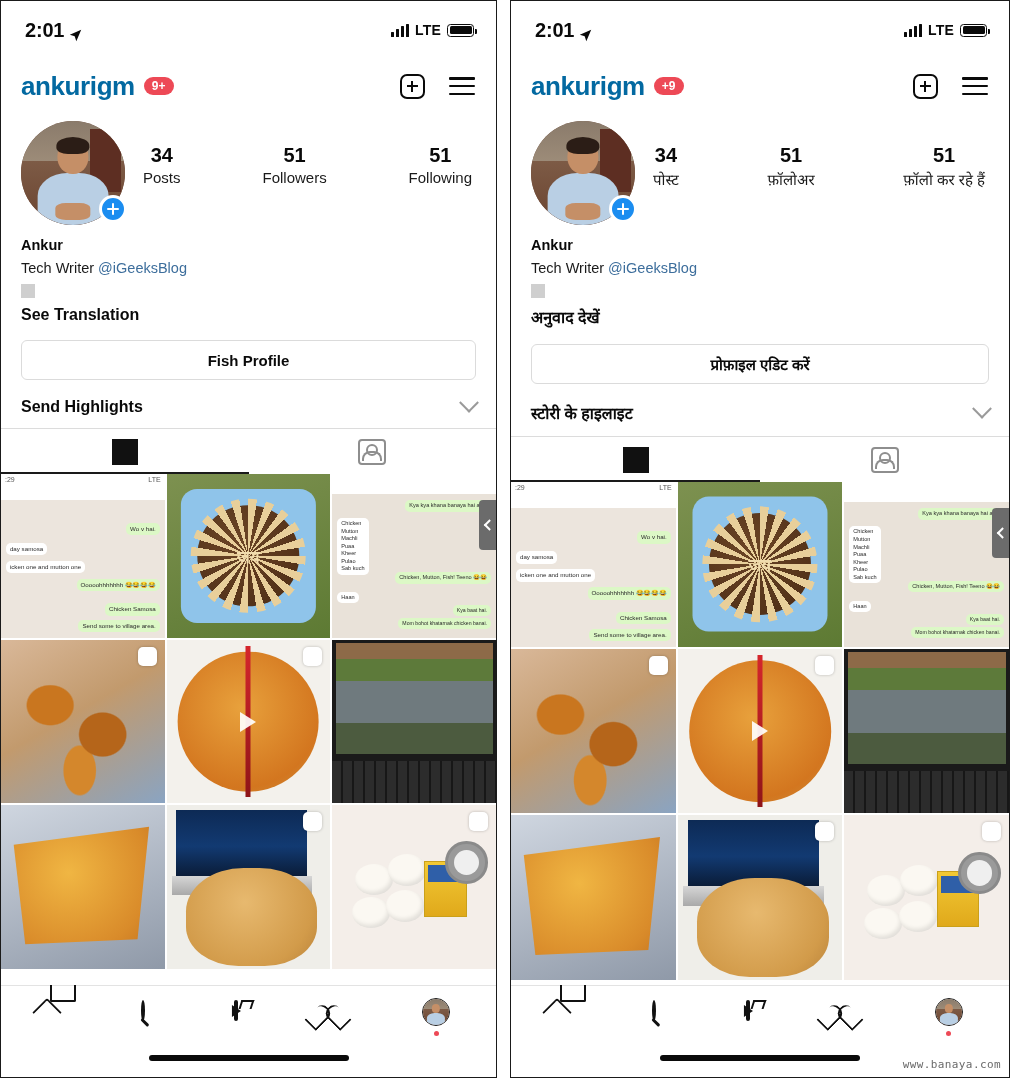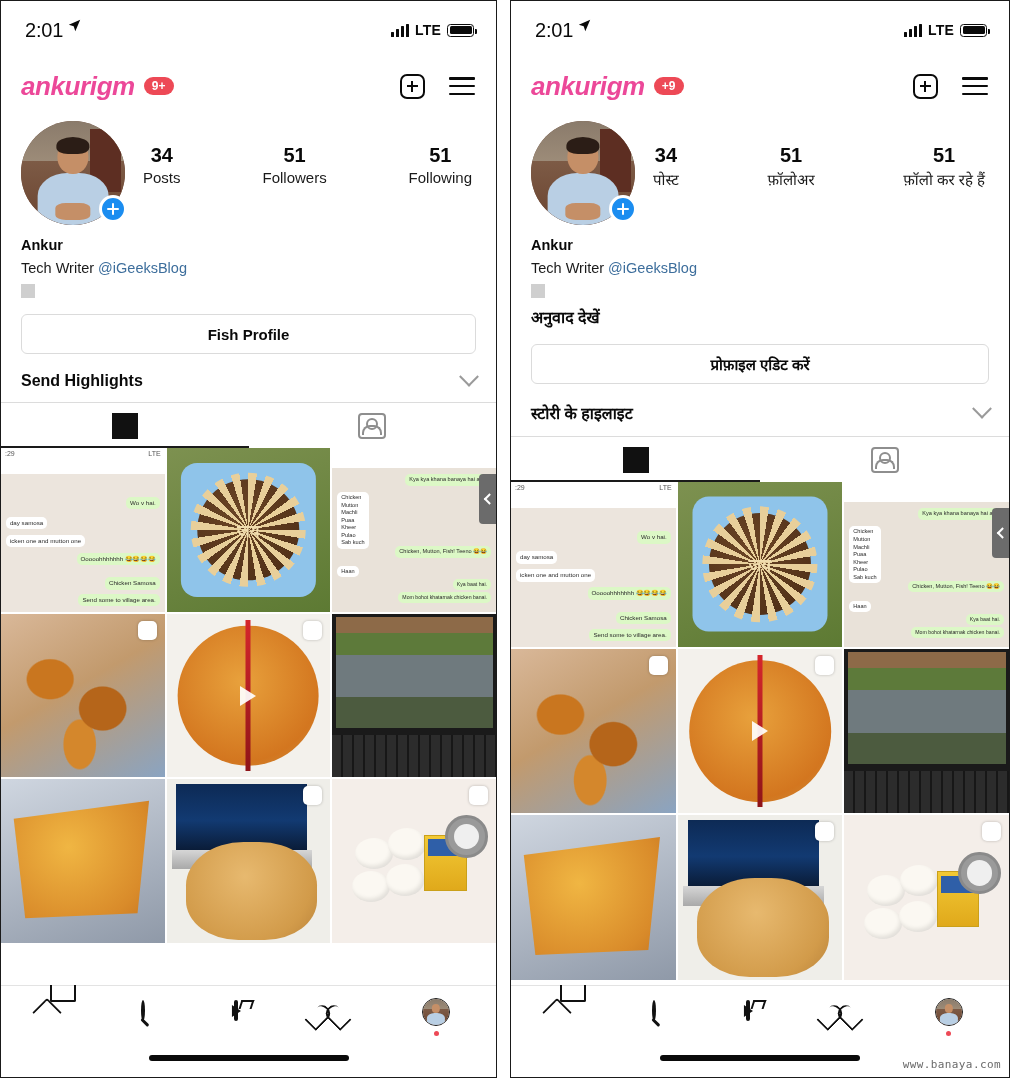--- a/index.html
+++ b/index.html
@@ -20,40 +20,40 @@
     overflow: hidden;
     flex: 0 0 auto;
   }
   .phone.right { width: 500px; margin-left: 13px; }
 
   
   .statusbar {
     height: 58px; display: flex; align-items: center;
     justify-content: space-between; padding: 0 22px 0 24px;
   }
-  .clock { font-size: 20px; font-weight: normal; color: #0a0a0a; letter-spacing: -.2px;
-           display: flex; align-items: flex-start; gap: 5px; }
+  .clock { font-size: 20px; font-weight: bold; color: #0a0a0a; letter-spacing: -.2px;
+           display: flex; align-items: flex-end; gap: 5px; }
   .loc-arrow { display: inline-block; width: 13px; height: 13px; }
   .status-right { display: flex; align-items: center; gap: 6px; }
   .bars { display: flex; align-items: flex-end; gap: 2px; height: 13px; }
   .bars i { display: block; width: 3px; background: #0a0a0a; border-radius: .5px; }
   .bars i:nth-child(1){height:5px}.bars i:nth-child(2){height:8px}
   .bars i:nth-child(3){height:11px}.bars i:nth-child(4){height:13px}
   .lte { font-size: 14px; font-weight: bold; color: #0a0a0a; letter-spacing: .2px; }
   .batt { position: relative; width: 27px; height: 13px; border: 1.5px solid #0a0a0a;
           border-radius: 3.5px; padding: 1.5px; }
   .batt i { display:block; width:100%; height:100%; background:#0a0a0a; border-radius:1.5px; }
   .batt::after { content:''; position:absolute; right:-3.5px; top:4px; width:2px; height:5px;
                  background:#0a0a0a; border-radius:0 1px 1px 0; }
 
   
   .appbar { height: 54px; display:flex; align-items:center; justify-content:space-between;
             padding: 0 20px 0 20px; }
   .uname-wrap { display:flex; align-items:center; gap: 9px; }
-  .uname { font-size: 26px; font-weight: bold; color:#ec4899; letter-spacing:-.4px;font-style:italic; }
+  .uname { font-size: 26px; font-weight: bold; color:#0369a1; letter-spacing:-.4px; }
   .badge { background:#ed4956; color:#fff; font-size:12px; font-weight:bold;
            border-radius:11px; padding: 3px 8px; line-height:1; min-width: 28px; text-align:center; }
   .appbar-actions { display:flex; align-items:center; gap: 22px; }
   .icon-btn { width: 28px; height: 28px; display:flex; align-items:center; justify-content:center; }
   .plus-box { width:25px; height:25px; border:2px solid #0a0a0a; border-radius:7px;
               position:relative; }
   .plus-box::before,.plus-box::after{content:'';position:absolute;background:#0a0a0a;}
   .plus-box::before{left:50%;top:5px;width:2px;height:11px;transform:translateX(-50%);}
   .plus-box::after{top:50%;left:5px;height:2px;width:11px;transform:translateY(-50%);}
   .burger { width:26px; height:18px; display:flex; flex-direction:column; justify-content:space-between; }
@@ -308,20 +308,21 @@
           <div class="stat-num">51</div>
           <div class="stat-lab">Following</div>
         </div>
       </div>
     </div>
 
     <div class="bio">
       <div class="bio-name">Ankur</div>
       <div class="bio-line"><span>Tech Writer </span><span class="bio-handle">@iGeeksBlog</span></div>
       <div class="bio-emoji"></div>
+      <div class="see-trans">See Translation</div>
     </div>
 
     <div class="edit-btn">Fish Profile</div>
 
     <div class="highlights">
       <span class="hl-label">Send Highlights</span>
       <span class="chev"></span>
     </div>
 
     <div class="tabs">

